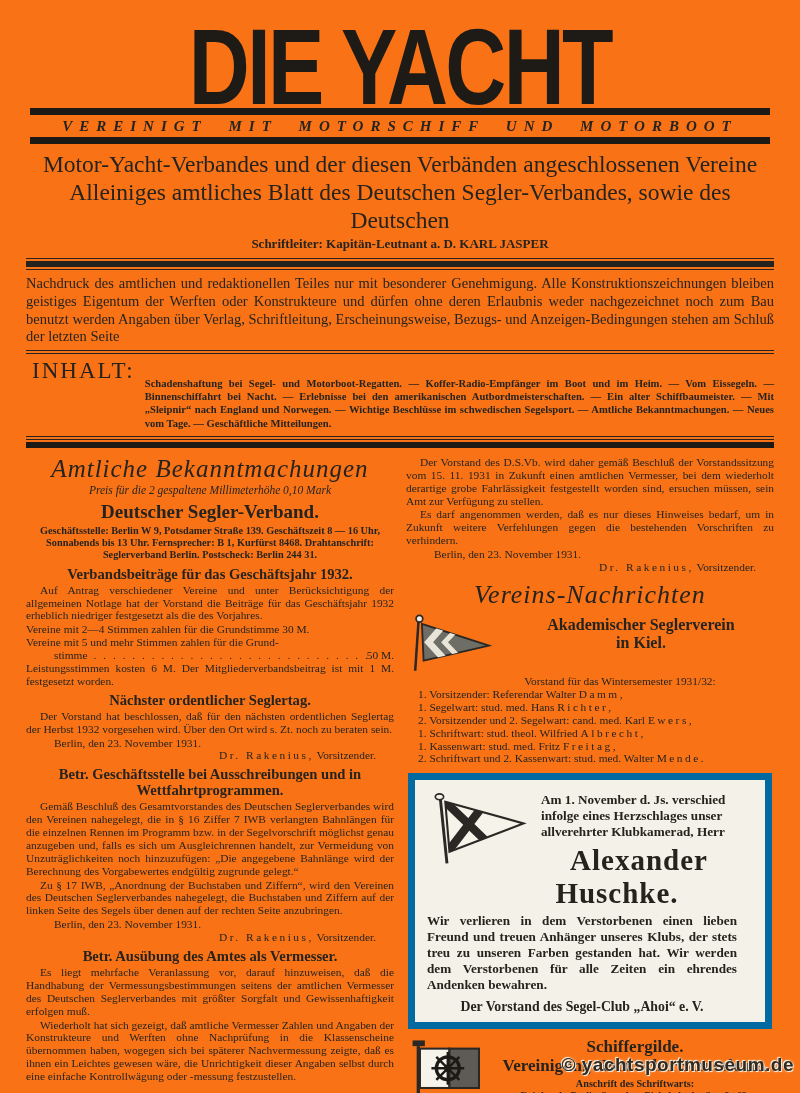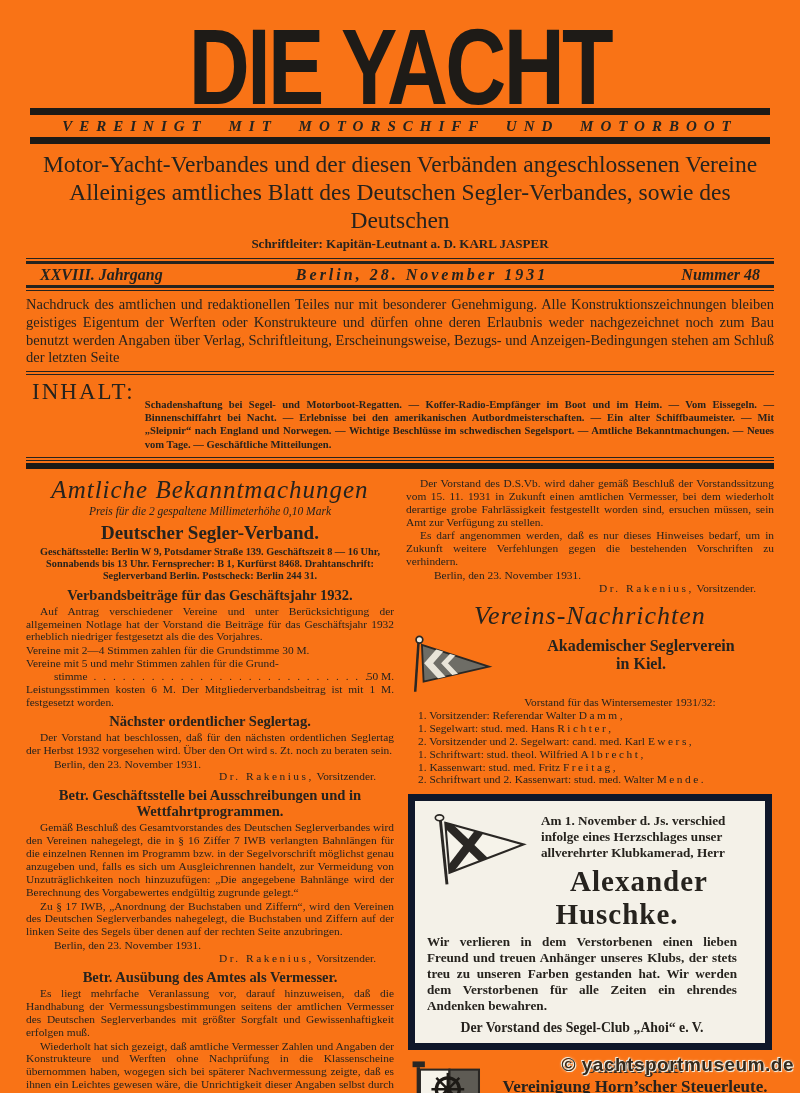--- a/index.html
+++ b/index.html
@@ -71,21 +71,21 @@
   .spaced { letter-spacing: 2.5px; }
   
   .vereins-title { font-style: italic; font-size: 26px; font-weight: 400; text-align: center; letter-spacing: 1px; margin: 6px 0 3px 0; }
   .kiel-head { display: flex; align-items: flex-start; gap: 14px; }
   .kiel-head .titles { flex: 1; text-align: center; font-weight: bold; font-size: 16px; line-height: 1.12; padding-top: 4px; }
   .kiel-intro { text-align: center; padding-left: 60px; }
   .member { text-align: justify; padding-left: 12px; }
   .member.hang { padding-left: 0; text-indent: 12px; }
   
   .obit {
-    border: 7px solid #0f172a; background: #f4f1e8;
+    border: 7px solid #0369a1; background: #f4f1e8;
     margin: 8px 2px 8px 2px; padding: 6px 28px 8px 12px; overflow: hidden;
   }
   .obit .flag { float: left; margin: 2px 10px 2px 0; }
   .obit-intro { font-size: 13.2px; font-weight: bold; text-align: left; line-height: 1.2; padding-top: 6px; }
   .obit-name { font-size: 29px; font-weight: bold; text-align: center; letter-spacing: 1px; margin: 4px 0 4px 70px; font-family: "Liberation Serif", serif; }
   .obit-body { clear: left; font-size: 13.2px; font-weight: bold; text-align: justify; line-height: 1.2; }
   .obit-sig { font-size: 13.8px; font-weight: bold; text-align: center; margin-top: 6px; }
   
   .gilde-head { display: flex; gap: 8px; align-items: flex-start; }
   .gilde-titles { flex: 1; text-align: center; }
@@ -111,25 +111,20 @@
     <div class="main-title">DIE YACHT</div>
     <div class="bar-heavy"></div>
     <div class="tagline">VEREINIGT MIT MOTORSCHIFF UND MOTORBOOT</div>
     <div class="bar-heavy"></div>
     <div class="subtitle">
       <div>Motor-Yacht-Verbandes und der diesen Verbänden angeschlossenen Vereine</div>
       <div>Alleiniges amtliches Blatt des Deutschen Segler-Verbandes, sowie des Deutschen</div>
     </div>
     <div class="editor-line">Schriftleiter: Kapitän-Leutnant a. D. KARL JASPER</div>
     <div class="rule-thin-thick"></div>
-    <div class="issue-row">
-      <span>XXVIII. Jahrgang</span>
-      <span class="place">Berlin, 28. November 1931</span>
-      <span>Nummer 48</span>
-    </div>
     <div class="rule-thick-thin"></div>
   </div>
 
   <p class="notice">Nachdruck des amtlichen und redaktionellen Teiles nur mit besonderer Genehmigung.  Alle Konstruktionszeichnungen bleiben geistiges Eigentum der Werften oder Konstrukteure und dürfen ohne deren Erlaubnis weder nachgezeichnet noch zum Bau benutzt werden Angaben über Verlag, Schriftleitung, Erscheinungsweise, Bezugs- und Anzeigen-Bedingungen stehen am Schluß der letzten Seite</p>
   <div class="rule-pair"></div>
 
   <div class="inhalt">
     <div class="inhalt-label">INHALT:</div>
     <div class="inhalt-text">Schadenshaftung bei Segel- und Motorboot-Regatten.  —  Koffer-Radio-Empfänger im Boot und im Heim. — Vom Eissegeln.  —  Binnenschiffahrt bei Nacht. — Erlebnisse bei den amerikanischen Autbordmeisterschaften. — Ein alter Schiffbaumeister. — Mit „Sleipnir“ nach England und Norwegen. — Wichtige Beschlüsse im schwedischen Segelsport. — Amtliche Bekanntmachungen. — Neues vom Tage. — Geschäftliche Mitteilungen.</div>
   </div>

